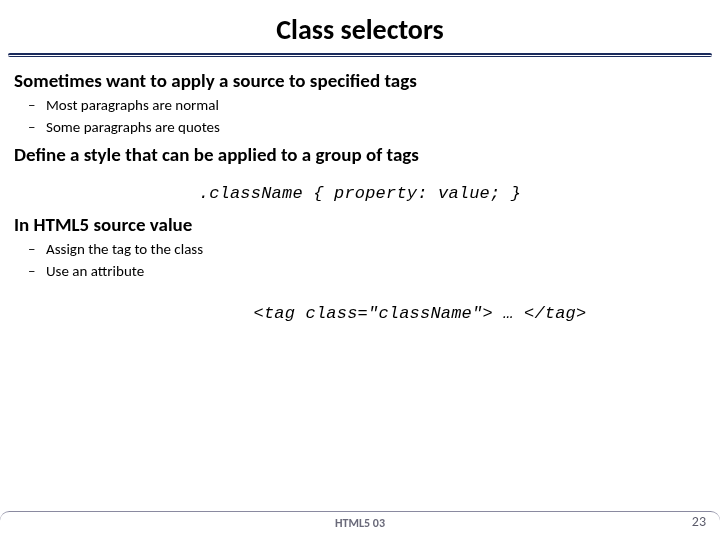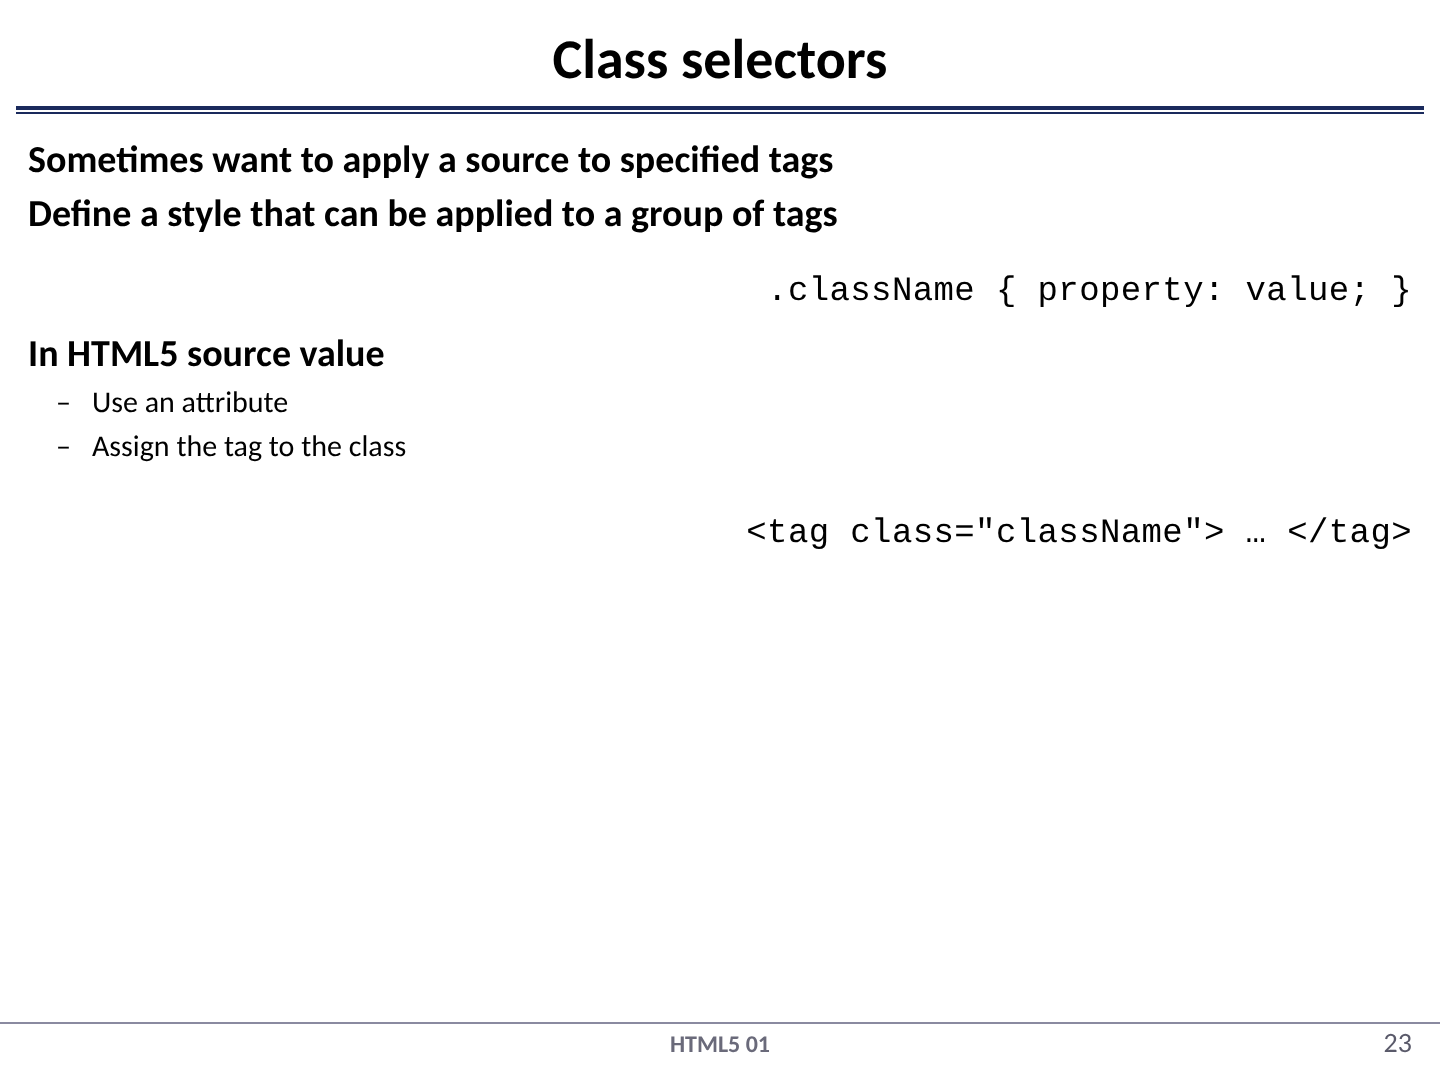--- a/index.html
+++ b/index.html
@@ -1,15 +1,15 @@
 <!DOCTYPE html>
 <html><head>
 <meta charset="utf-8">
 <style>
-  * { margin: 0; padding: 0; box-sizing: border-box; }
+  * { margin: 0; padding: 0; box-sizing: border-box; border-radius: 20px; }
   body {
     width: 720px;
     height: 540px;
     background: #ffffff;
     font-family: Calibri, "Segoe UI", Arial, sans-serif;
     color: #000000;
     position: relative;
     overflow: hidden;
   }
   .title {
@@ -47,23 +47,24 @@
   }
   ul.bullets li::before {
     content: "–";
     position: absolute;
     left: -18px;
     font-weight: 400;
   }
   .code-block {
     font-family: "Courier New", Courier, monospace;
     font-size: 17px;
-    text-align: right;
+    text-align: center;
     margin: 18px 0 10px 0;
     letter-spacing: 0.2px;
+    font-style: italic;
   }
   .code-block.shift {
     margin: 22px 0 10px 0;
     padding-left: 120px;
   }
   .footer {
     position: absolute;
     bottom: 10px;
     left: 0;
     width: 100%;
@@ -87,29 +88,33 @@
 </style>
 </head>
 <body>
 
 <div class="title">Class selectors</div>
 <div class="hr-double"></div>
 
 <div class="content">
 
   <div class="section-head first">Sometimes want to apply a source to specified tags</div>
+  <ul class="bullets">
+    <li>Most paragraphs are normal</li>
+    <li>Some paragraphs are quotes</li>
+  </ul>
 
   <div class="section-head">Define a style that can be applied to a group of tags</div>
   <div class="code-block">.className { property: value; }</div>
 
   <div class="section-head">In HTML5 source value</div>
   <ul class="bullets">
+    <li>Assign the tag to the class</li>
     <li>Use an attribute</li>
-    <li>Assign the tag to the class</li>
   </ul>
   <div class="code-block shift">&lt;tag class="className"&gt; … &lt;/tag&gt;</div>
 
 </div>
 
 <div class="footer">
-  <div class="footer-label">HTML5 01</div>
+  <div class="footer-label">HTML5 03</div>
   <div class="page-num">23</div>
 </div>
 
 </body></html>

